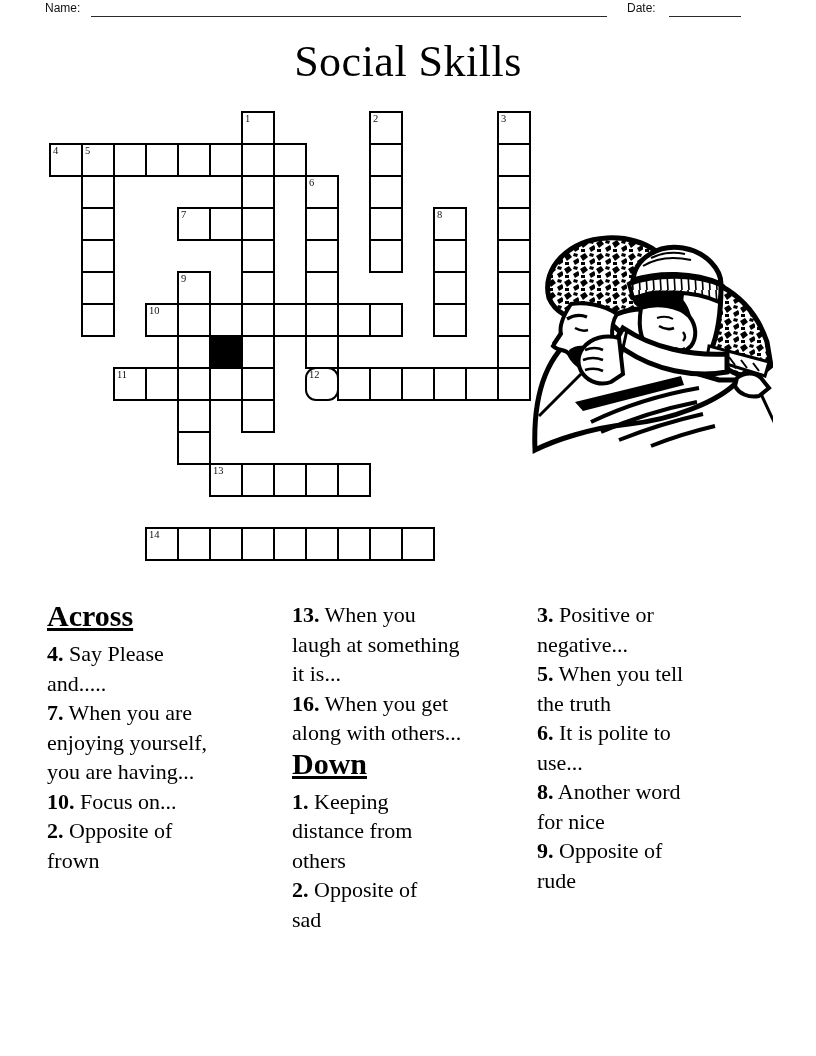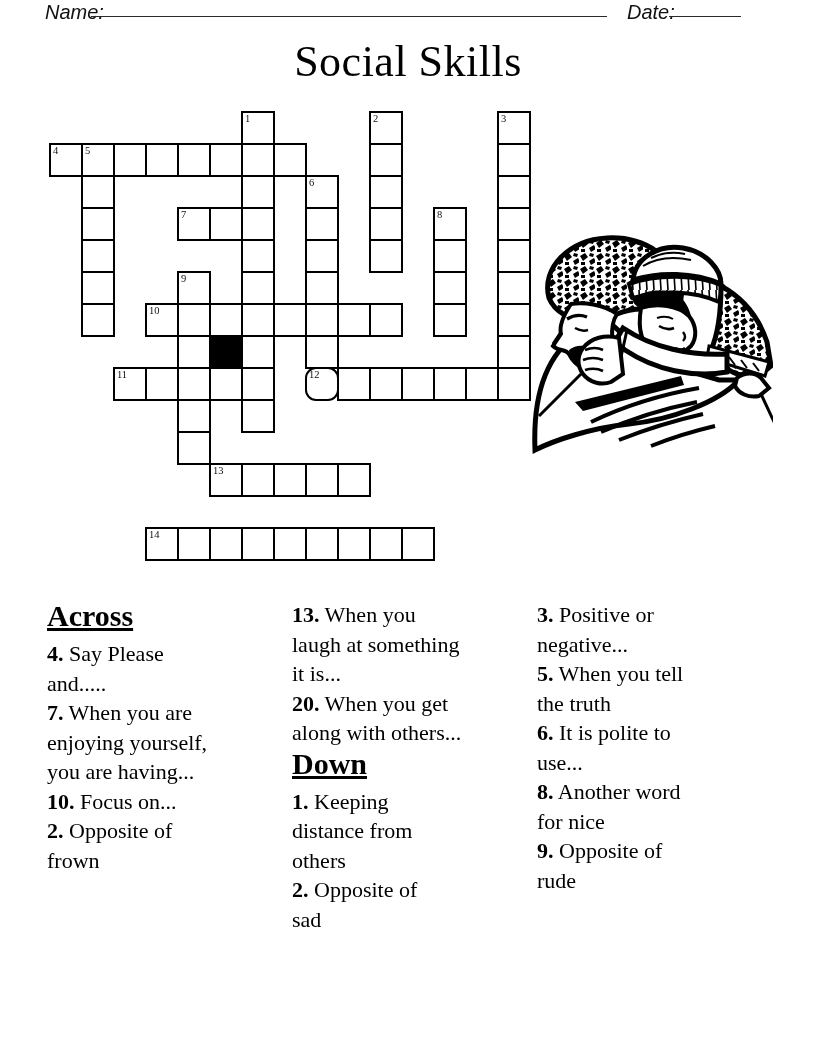--- a/index.html
+++ b/index.html
@@ -3,21 +3,21 @@
 <meta charset="utf-8">
 <style>
   html,body { margin:0; padding:0; background:#fff; }
   .page {
     position:relative; width:816px; height:1056px; background:#ffffff;
     font-family:"Liberation Serif", serif; color:#000; overflow:hidden;
   }
   
   .hdr-label {
     position:absolute; top:1px; font-family:"Liberation Sans", sans-serif;
-    font-size:20px; color:#111;font-style:italic;
+    font-size:12px; color:#111;
   }
   .blank-line {
     position:absolute; top:0; height:16px;
     border-bottom:1.6px solid #2a2a2a;
   }
   #name-label { left:45px; }
   #name-line  { left:91px;  width:516px; }
   #date-label { left:627px; }
   #date-line  { left:669px; width:72px; }
   
@@ -248,21 +248,21 @@
 enjoying yourself,
 you are having...</p>
         <p class="clue"><b>10.</b> Focus on...</p>
         <p class="clue"><b>2.</b> Opposite of
 frown</p>
       </div>
     <div class="clue-col">
         <p class="clue"><b>13.</b> When you
 laugh at something
 it is...</p>
-        <p class="clue"><b>20.</b> When you get
+        <p class="clue"><b>16.</b> When you get
 along with others...</p>
         <div class="clue-heading">Down</div>
         <p class="clue"><b>1.</b> Keeping
 distance from
 others</p>
         <p class="clue"><b>2.</b> Opposite of
 sad</p>
       </div>
     <div class="clue-col">
         <p class="clue"><b>3.</b> Positive or

